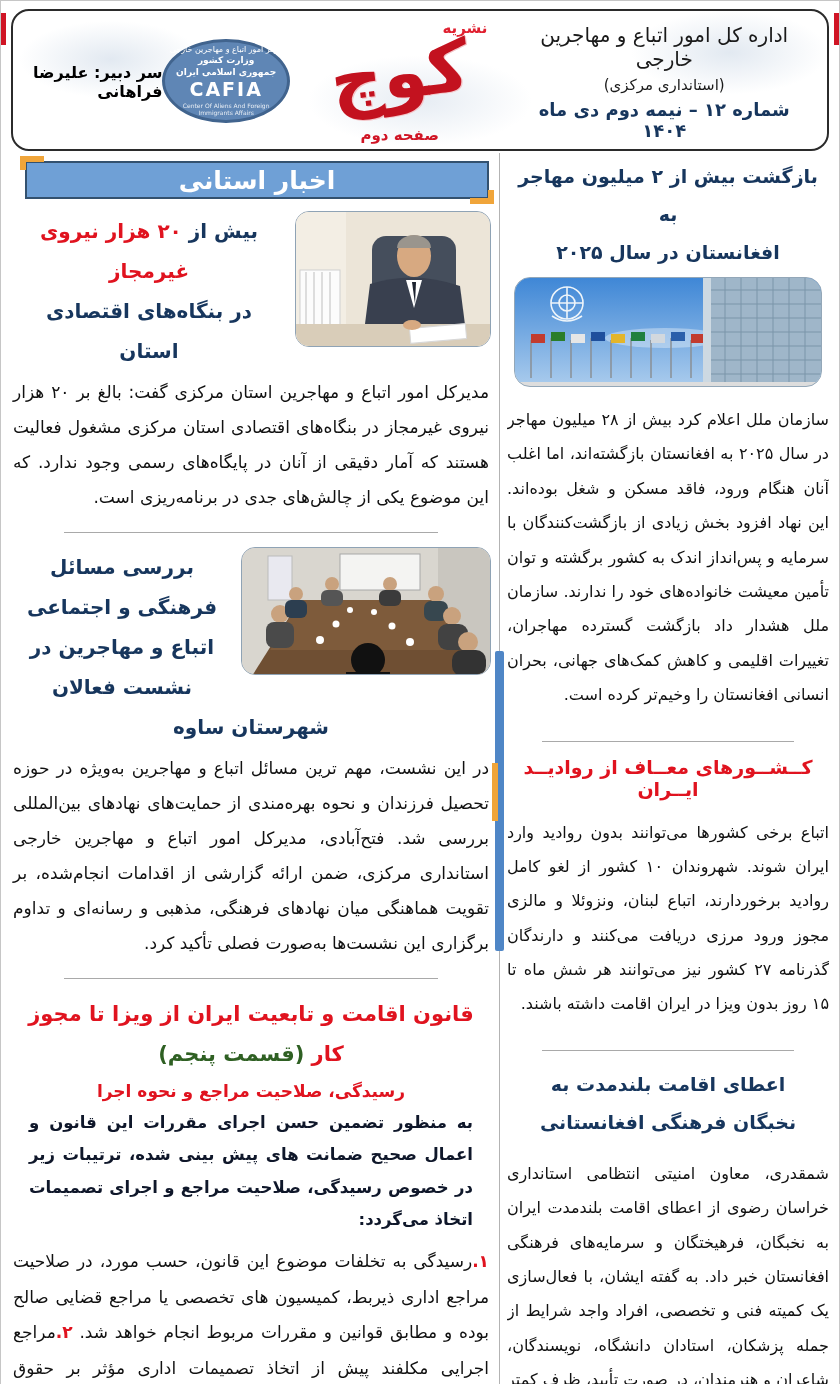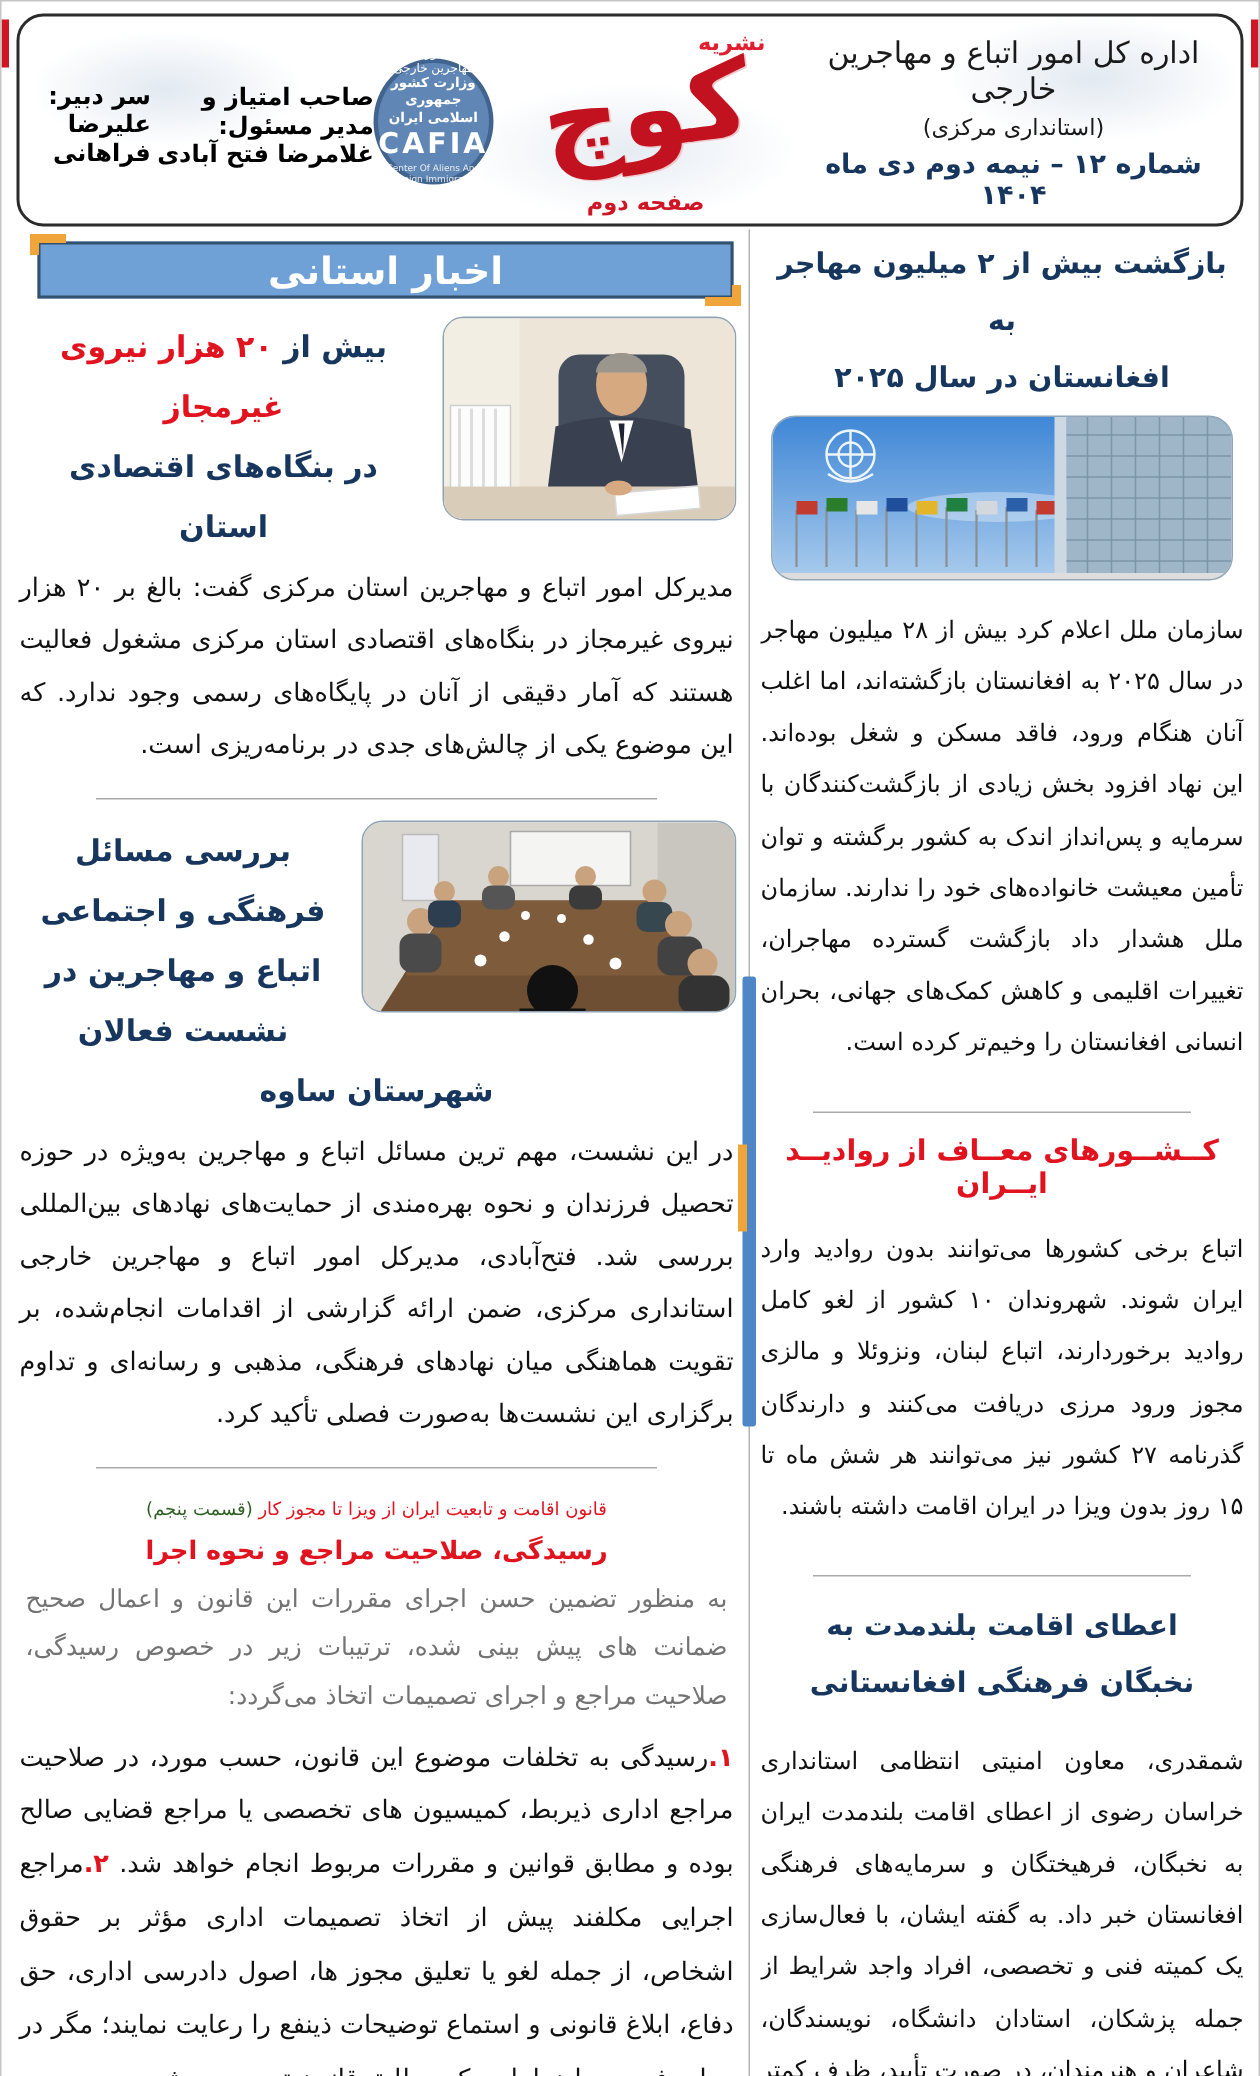--- a/index.html
+++ b/index.html
@@ -60,23 +60,23 @@
 
   
   .a-photo { border:1px solid #8fa3b5; border-radius:14px; overflow:hidden; background:#ddd; }            
   .ph-float { float:right; margin:2px 0 8px 14px; }           
   .article { overflow:hidden; }
   .a-title { color:#17365d; font-weight:bold; font-size:20px; text-align:center; line-height:2; margin:2px 6px 4px; }
   .red { color:#e0131f; }
   .green { color:#2f6023; }
   .body-txt { font-size:17px; line-height:2.05; text-align:justify; color:#111; margin:2px 2px 6px; }
 
-  .law-title { text-align:center; color:#e0131f; font-weight:normal; font-size:12px; line-height:1.9; margin:4px 0 2px; }
+  .law-title { text-align:center; color:#e0131f; font-weight:bold; font-size:21px; line-height:1.9; margin:4px 0 2px; }
   .law-sub { text-align:center; color:#e0131f; font-weight:bold; font-size:17px; margin:6px 0; }
-  .law-intro { color:#737373; font-weight:normal; font-size:16.5px; line-height:1.95; text-align:justify; margin:2px 6px 8px; }
+  .law-intro { color:#0f172a; font-weight:bold; font-size:16.5px; line-height:1.95; text-align:justify; margin:2px 18px 8px; }
   .law-body { font-size:17px; line-height:2.1; text-align:justify; color:#111; margin:2px 2px 6px; }
   .law-body .num { color:#e0131f; font-weight:bold; }
 
   
   .r-title { color:#17365d; font-weight:bold; font-size:19px; text-align:center; line-height:2; margin:2px 0 6px; }
   .r-red-title { color:#e0131f; font-weight:bold; font-size:19px; text-align:center; margin:2px 0 8px; letter-spacing:.5px; }
   .r-body { font-size:16px; line-height:2.15; text-align:justify; color:#111; }
   .r-photo { display:block; margin:4px auto 10px; border:1px solid #93a7b8; border-radius:16px; overflow:hidden; width:fit-content; background:#ddd; }
 </style>
 </head>
@@ -98,21 +98,20 @@
       <div class="page-label">صفحه دوم</div>
     </div>
     <div class="header-left">
       <div class="cafia">
         <div class="fa-s">مرکز امور اتباع و مهاجرین خارجی</div>
         <div class="fa-m">وزارت کشور</div>
         <div class="fa-m">جمهوری اسلامی ایران</div>
         <div class="acr">CAFIA</div>
         <div class="ring">Center Of Aliens And Foreign Immigrants Affairs</div>
       </div>
-      <div class="owner-line">صاحب امتیاز و مدیر مسئول: غلامرضا فتح آبادی</div>
       <div class="editor-line">سر دبیر: علیرضا فراهانی</div>
     </div>
   </div>
 
   <div class="main">
 
     <div class="col-right">
 
       <div class="article">
         <div class="r-title">

